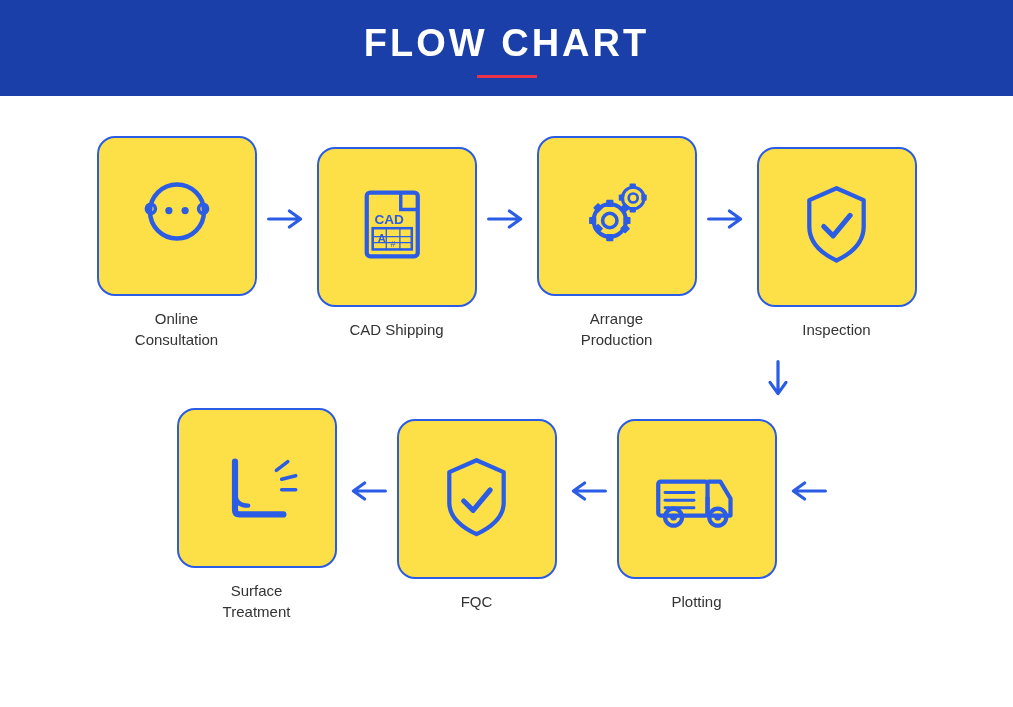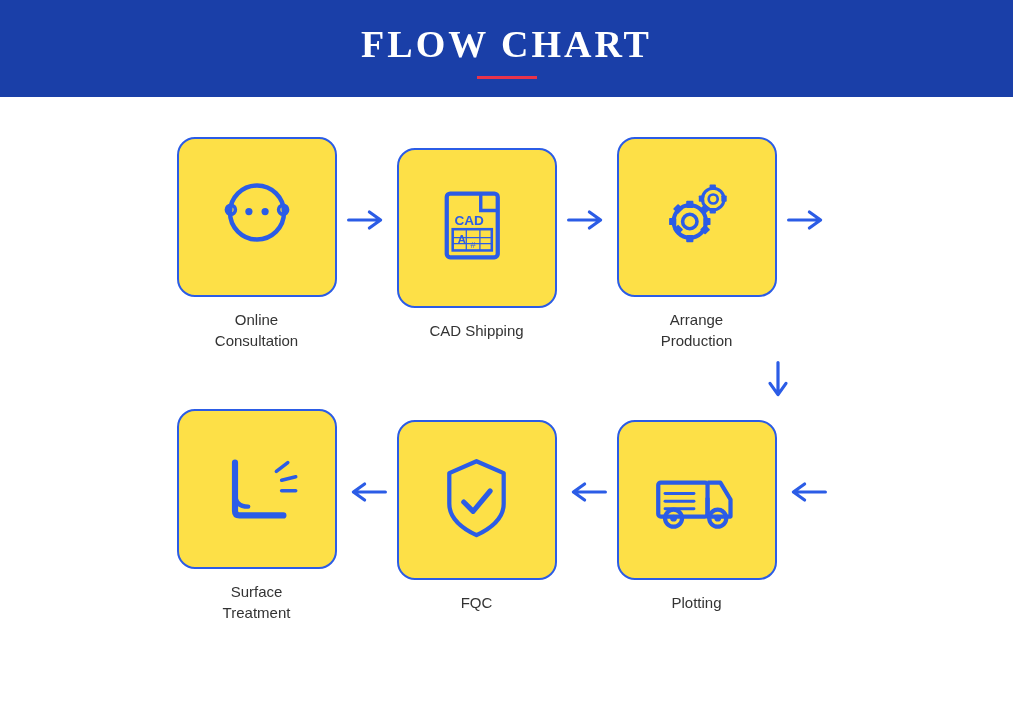--- a/index.html
+++ b/index.html
@@ -23,21 +23,20 @@
       padding: 22px 0 18px;
       text-align: center;
       position: relative;
     }
 
     .header-title {
       color: #fff;
       font-size: 38px;
       font-weight: 900;
       letter-spacing: 3px;
-      font-family: Liberation Serif, serif;
     }
 
     .header-underline {
       width: 60px;
       height: 3px;
       background: #e8334a;
       margin: 10px auto 0;
     }
 
     
@@ -212,20 +211,30 @@
         </div>
         <div class="step-label">Arrange<br>Production</div>
       </div>
 
       <div class="arrow-right">
         <svg class="arrow-svg" viewBox="0 0 50 30">
           <path d="M2 15 L38 15 M28 5 L42 15 L28 25" fill="none" stroke="#2b5ce6" stroke-width="4" stroke-linecap="round" stroke-linejoin="round"></path>
         </svg>
       </div>
 
+      <div class="step">
+        <div class="step-box">
+
+          <svg viewBox="0 0 100 110" width="85" height="95">
+            <path d="M50 10 L82 24 L82 55 Q82 80 50 95 Q18 80 18 55 L18 24 Z" fill="none" stroke="#2b5ce6" stroke-width="5" stroke-linejoin="round"></path>
+            <polyline points="35,55 46,66 66,42" fill="none" stroke="#2b5ce6" stroke-width="6" stroke-linecap="round" stroke-linejoin="round"></polyline>
+          </svg>
+        </div>
+        <div class="step-label">Inspection</div>
+      </div>
 
     </div>
 
     <div style="display:flex; justify-content:flex-end; padding-right:95px; margin-bottom:8px;">
       <div style="width:160px; display:flex; justify-content:center;">
         <svg class="down-arrow-svg" viewBox="0 0 30 50">
           <path d="M15 2 L15 38 M5 28 L15 42 L25 28" fill="none" stroke="#2b5ce6" stroke-width="4" stroke-linecap="round" stroke-linejoin="round"></path>
         </svg>
       </div>
     </div>

